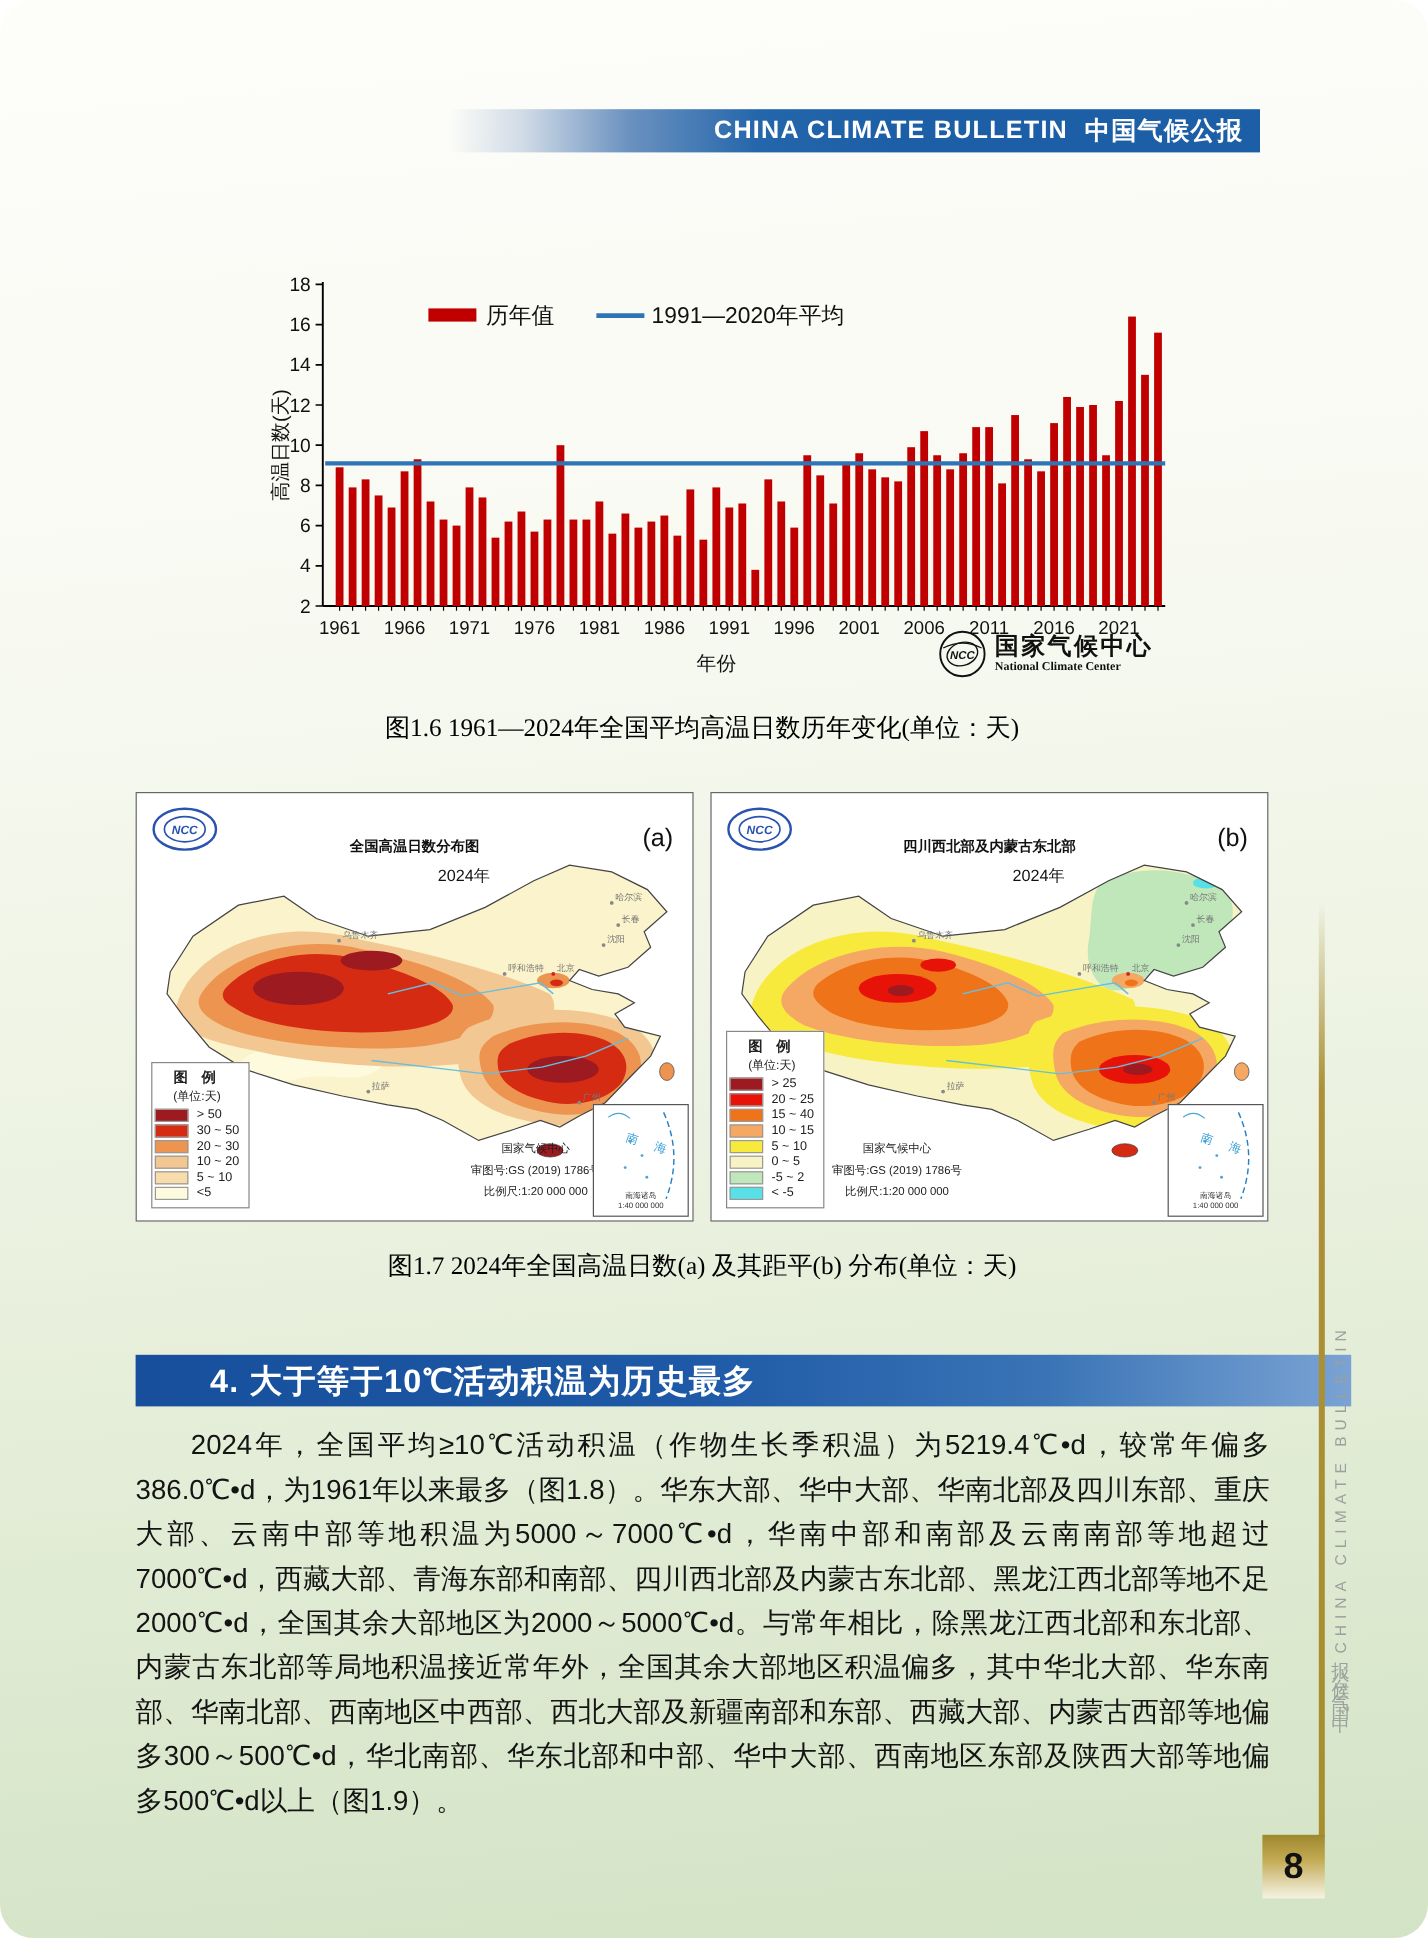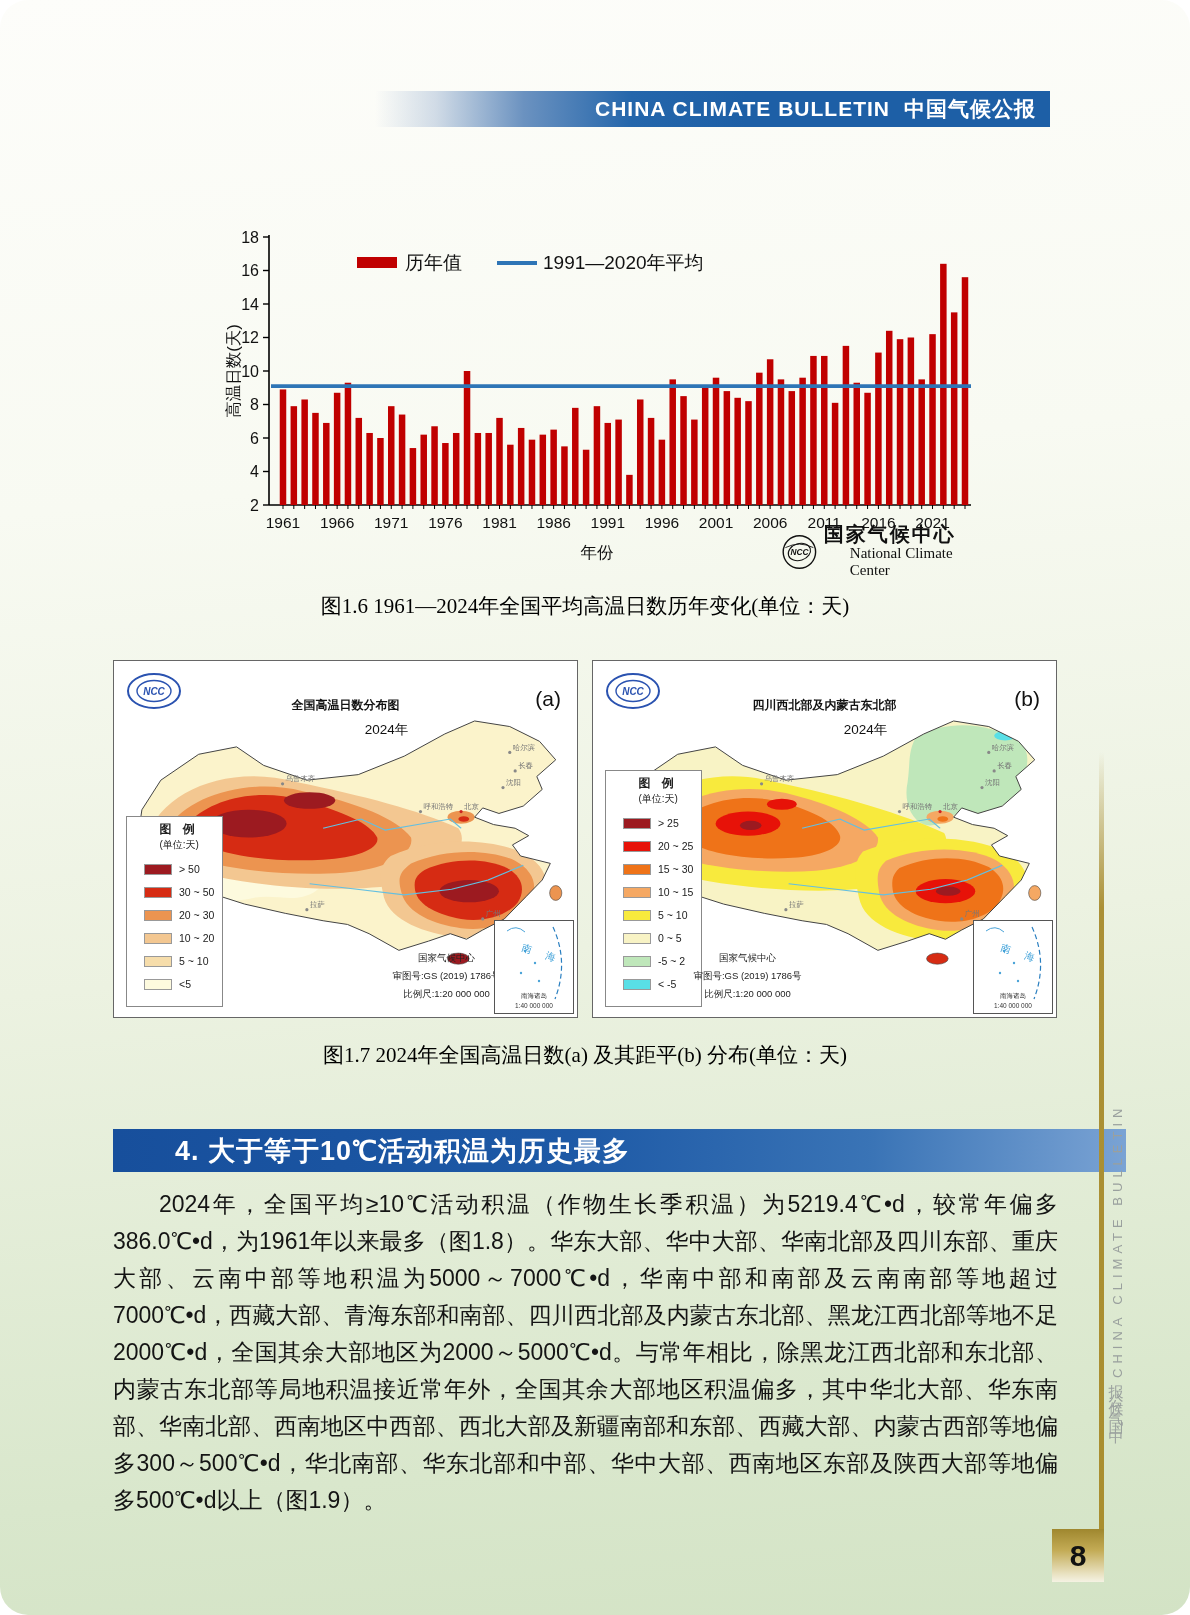--- a/index.html
+++ b/index.html
@@ -10,39 +10,39 @@
   .header-bar{position:absolute;left:375px;top:91px;width:675px;height:36px;
     background:linear-gradient(90deg,rgba(255,255,255,0) 0%,rgba(173,192,216,.55) 9%,#6b92c0 22%,#2466ab 38%,#1d5fa6 55%,#1d5fa6 100%);
     display:flex;align-items:center;justify-content:flex-end;padding-right:14px;box-sizing:border-box;}
   .header-bar span{color:#fff;font-weight:bold;font-size:21px;letter-spacing:1px;white-space:nowrap;}
   .header-bar .gap{width:14px;}
   
   .chart-wrap{position:absolute;left:225px;top:226px;width:750px;height:365px;}
   .ncc-logo-chart{position:absolute;left:556px;top:298px;display:flex;align-items:center;}
   .ncc-logo-chart .ncc-text{margin-left:6px;}
   .ncc-zh{font-family:"Liberation Serif",serif;font-weight:bold;font-size:20px;color:#101010;letter-spacing:2px;line-height:1.05;}
-  .ncc-en{font-family:"Liberation Serif",serif;font-weight:normal;font-size:15px;color:#101010;margin-left:26px;}
+  .ncc-en{font-family:"Liberation Serif",serif;font-weight:bold;font-size:10px;color:#101010;}
   .caption{position:absolute;left:113px;width:944px;text-align:center;
     font-family:Liberation Serif, serif;font-size:21px;color:#000;}
   .cap16{top:592px;}
   .cap17{top:1041px;}
   
   .map-box{position:absolute;top:660px;width:465px;height:358px;background:#fff;
     border:1.6px solid #666;box-sizing:border-box;}
   .map-a{left:113px;} .map-b{left:592px;}
   .map-svg{position:absolute;left:0;top:0;width:100%;height:100%;}
   .map-emblem{position:absolute;left:12px;top:10px;}
   .map-title{position:absolute;left:0;top:36px;width:100%;text-align:center;font-size:12px;font-weight:bold;color:#111;}
   .map-subtitle{position:absolute;left:0;top:60px;width:100%;text-align:center;font-size:13.5px;color:#111;padding-left:41px;}
   .map-corner{position:absolute;right:16px;top:26px;font-size:21px;color:#111;}
   .map-legend{position:absolute;left:12px;bottom:10px;background:#fff;border:1px solid #888;
-    padding:4px 8px 5px 17px;}
+    padding:4px 8px 5px 2px;}
   .map-legend .lg-title{text-align:center;font-size:12px;font-weight:bold;letter-spacing:4px;color:#222;}
   .map-legend .lg-unit{text-align:center;font-size:10px;color:#222;margin-bottom:2px;}
-  .lg-row{display:flex;align-items:center;margin:11px 0;}
+  .lg-row{display:flex;align-items:center;margin:1px 0;}
   .lg-swatch{width:26px;height:9px;border:1px solid #999;margin-right:7px;flex:none;}
   .lg-label{font-size:10.5px;color:#222;white-space:nowrap;}
   .map-credits{position:absolute;bottom:14px;text-align:center;font-size:9.5px;color:#222;line-height:1.9;}
   .credits-a{left:240px;width:185px;}
   .credits-b{left:62px;width:185px;}
   .map-inset{position:absolute;right:3px;bottom:3px;width:80px;height:94px;background:#fff;border:1.4px solid #555;box-sizing:border-box;}
   .inset-sea{position:absolute;left:26px;top:26px;color:#3a9fd8;font-size:10px;letter-spacing:6px;transform:rotate(18deg);}
   .inset-cap1{position:absolute;left:0;bottom:12px;width:100%;text-align:center;font-size:6.5px;color:#333;}
   .inset-cap2{position:absolute;left:0;bottom:4px;width:100%;text-align:center;font-size:6.5px;color:#333;}
   
@@ -431,21 +431,21 @@
         <div class="lg-row">
           <div class="lg-swatch" style="background: rgb(156, 26, 32);"></div>
           <span class="lg-label">&gt; 25</span>
         </div>
         <div class="lg-row">
           <div class="lg-swatch" style="background: rgb(231, 18, 8);"></div>
           <span class="lg-label">20 ~ 25</span>
         </div>
         <div class="lg-row">
           <div class="lg-swatch" style="background: rgb(239, 115, 24);"></div>
-          <span class="lg-label">15 ~ 30</span>
+          <span class="lg-label">15 ~ 40</span>
         </div>
         <div class="lg-row">
           <div class="lg-swatch" style="background: rgb(245, 168, 99);"></div>
           <span class="lg-label">10 ~ 15</span>
         </div>
         <div class="lg-row">
           <div class="lg-swatch" style="background: rgb(248, 234, 61);"></div>
           <span class="lg-label">5 ~ 10</span>
         </div>
         <div class="lg-row">

